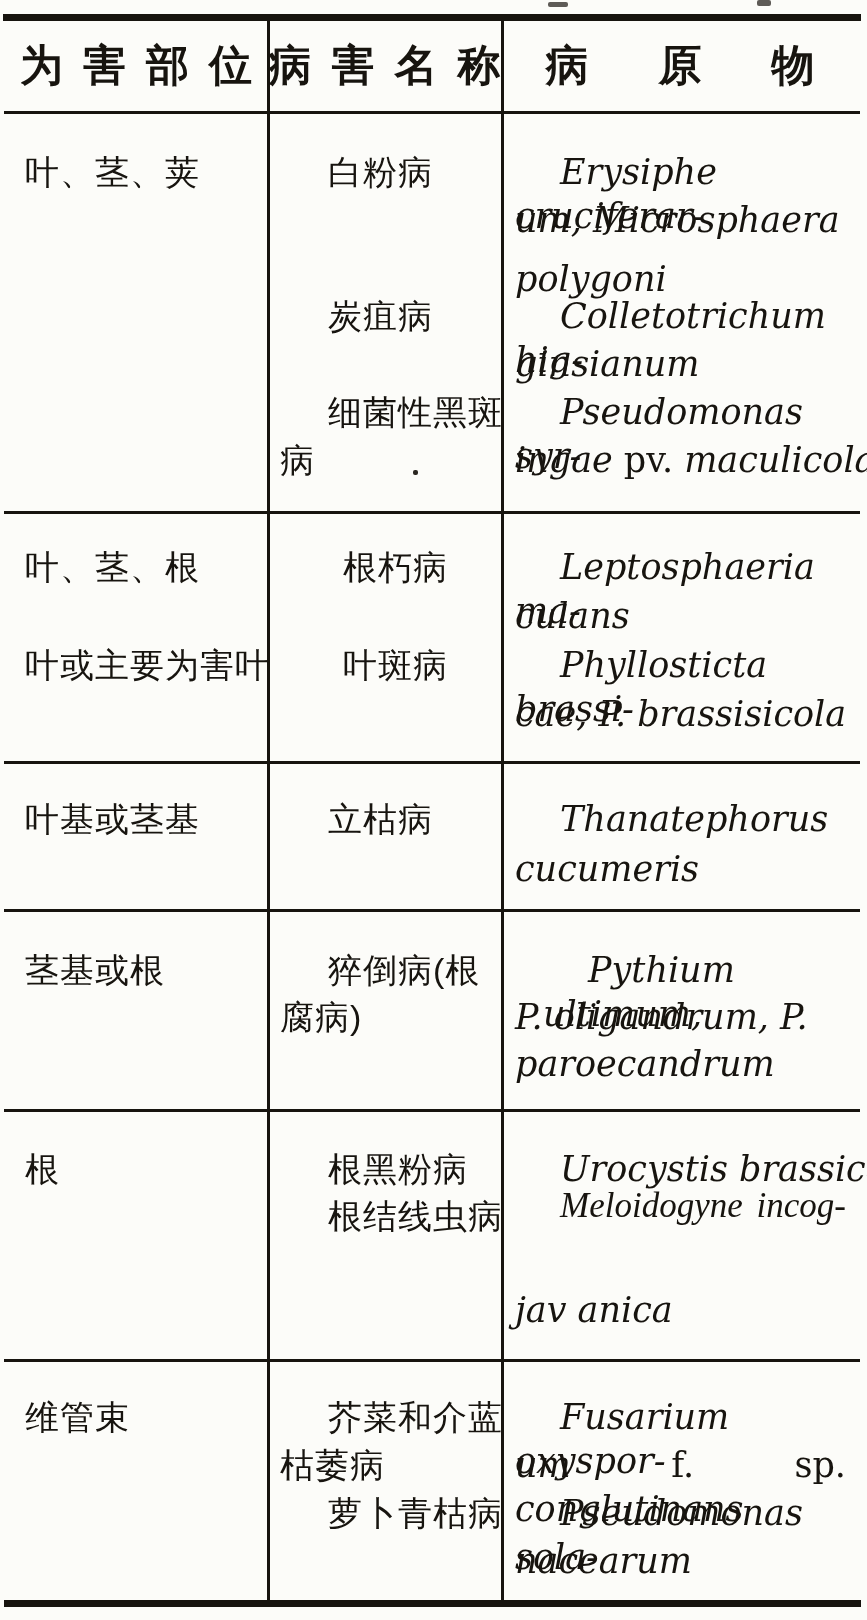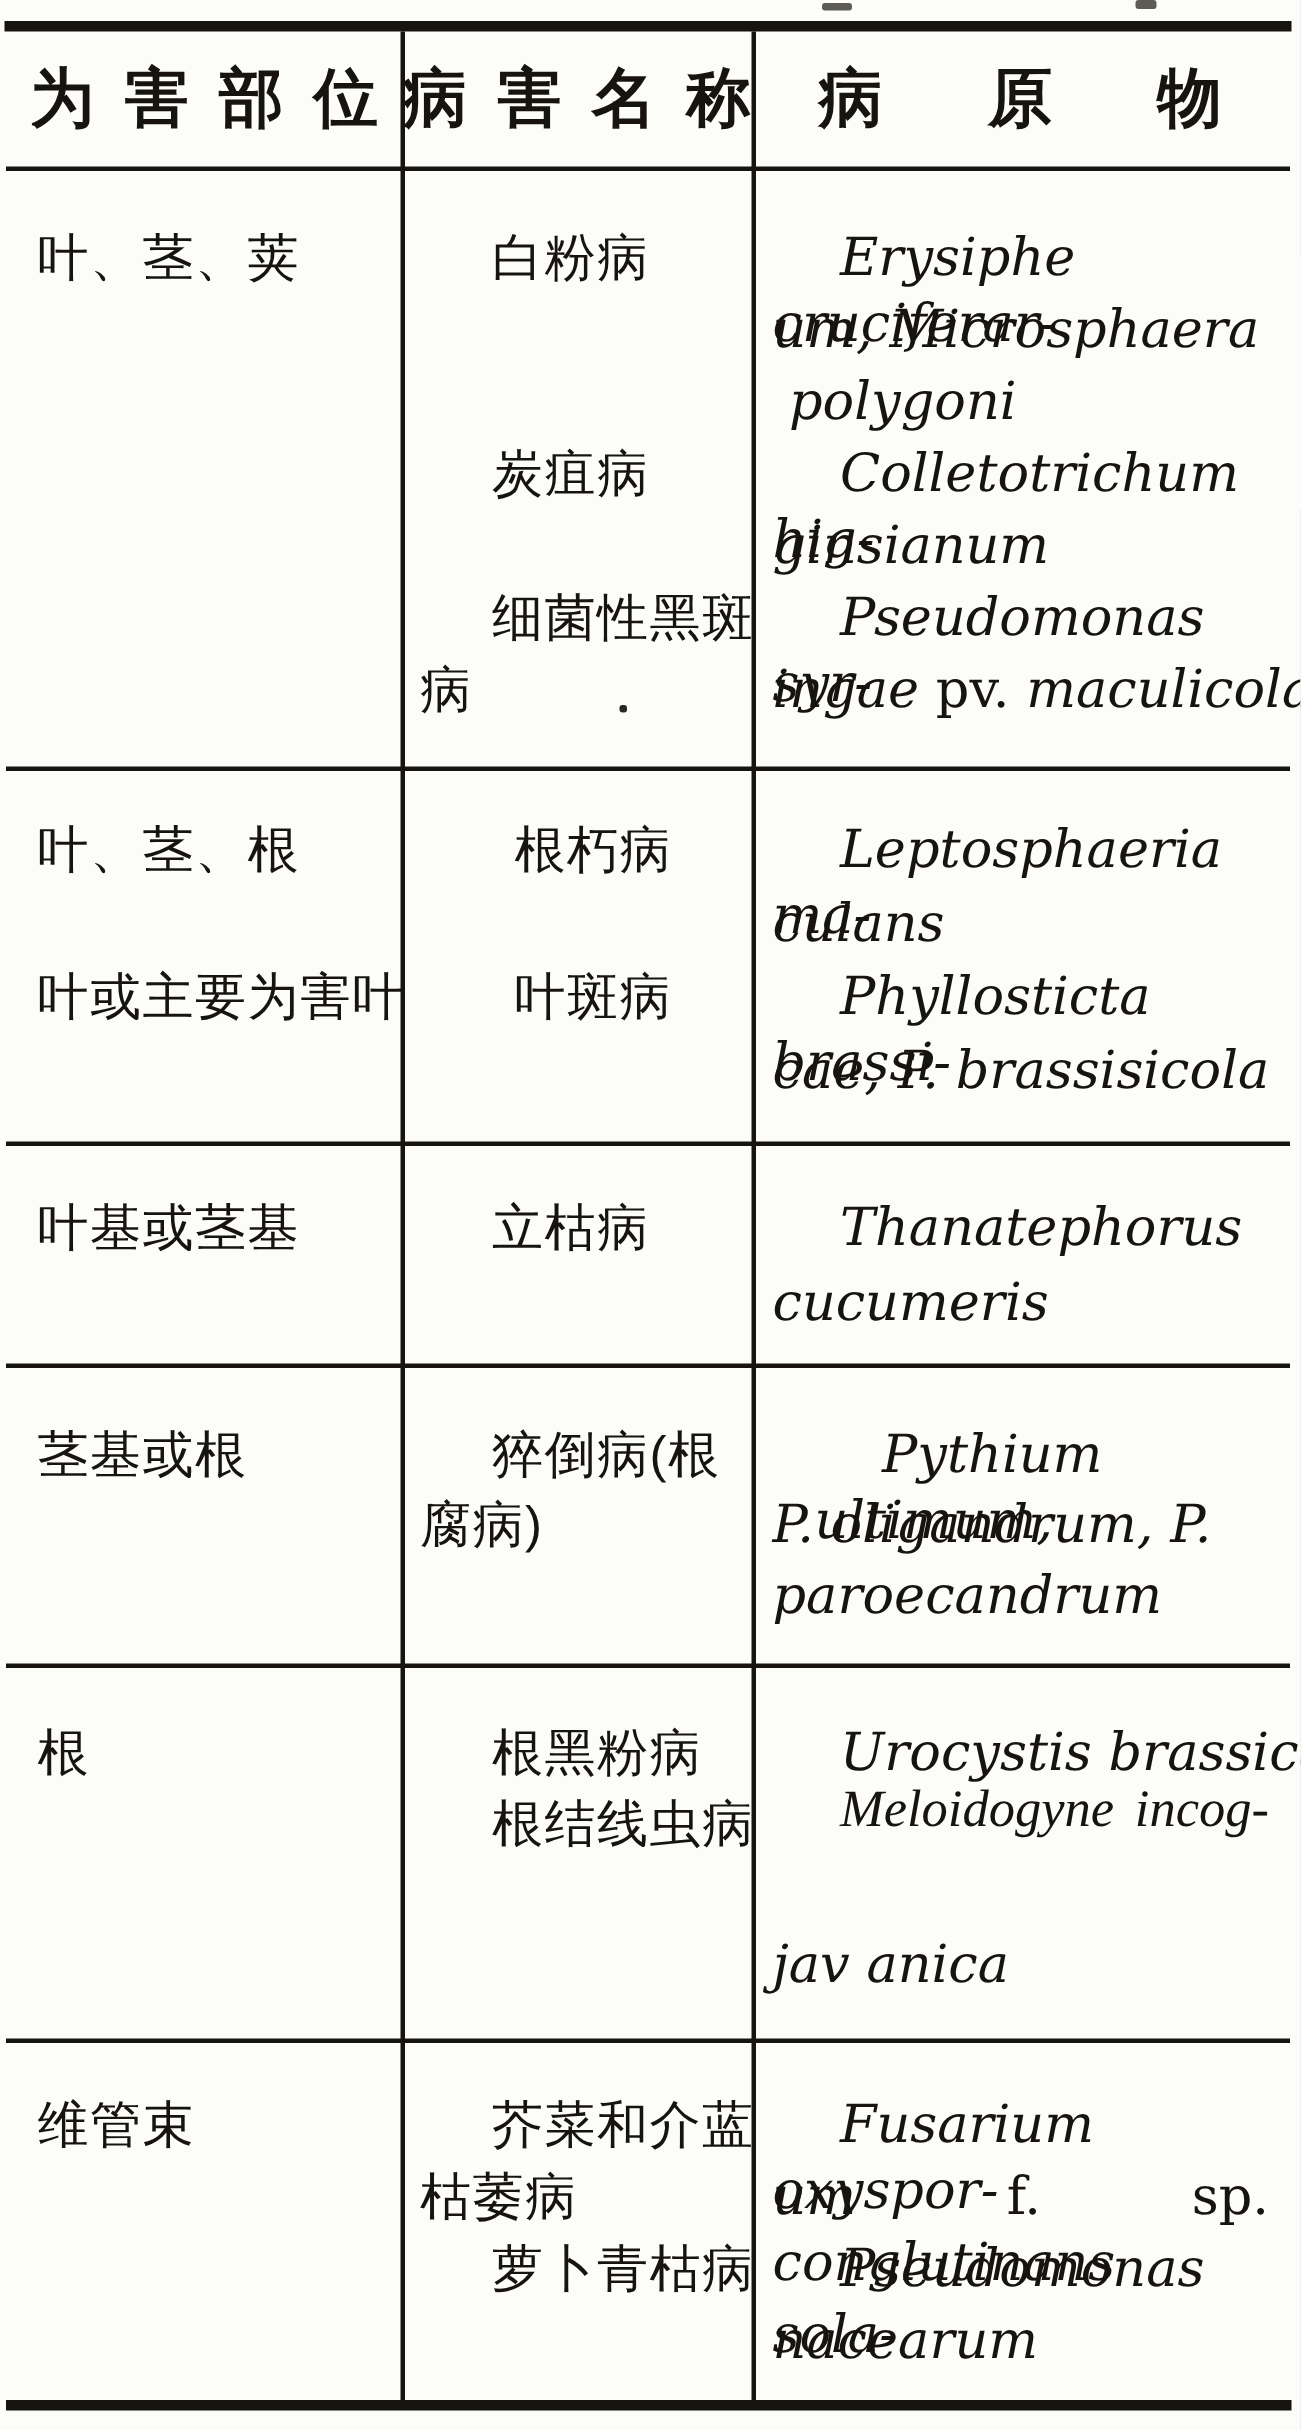--- a/index.html
+++ b/index.html
@@ -70,21 +70,21 @@
         </div>
         <div class="cell c2" style="left: 268px; width: 233px;">
           <div class="line zh ind" style="top: 37px;">白粉病</div>
           <div class="line zh ind" style="top: 181px;">炭疽病</div>
           <div class="line zh ind" style="top: 277px;">细菌性黑斑</div>
           <div class="line zh" style="top: 325px;">病</div>
         </div>
         <div class="cell c3" style="left: 502px; width: 356px;">
           <div class="line la ind just" style="top: 37px;"><span class="i">Erysiphe cruciferar-</span></div>
           <div class="line la" style="top: 85px;"><span class="i">um, Microsphaera</span></div>
-          <div class="line la" style="top: 133px; margin-left: 11px;"><span class="i">polygoni</span></div>
+          <div class="line la" style="top: 144px;"><span class="i">polygoni</span></div>
           <div class="line la ind just" style="top: 181px;"><span class="i">Colletotrichum hig-</span></div>
           <div class="line la" style="top: 229px;"><span class="i">ginsianum</span></div>
           <div class="line la ind just" style="top: 277px;"><span class="i">Pseudomonas syr-</span></div>
           <div class="line la" style="top: 325px;"><span class="i">ingae </span><span class="r">pv. </span><span class="i">maculicola</span></div>
         </div>
       </div>
       <div class="row" style="top: 512px; height: 249px;">
         <div class="cell c1" style="left: 5px; width: 262px;">
           <div class="line zh" style="top: 33px;">叶、茎、根</div>
           <div class="line zh" style="top: 131px;">叶或主要为害叶</div>

